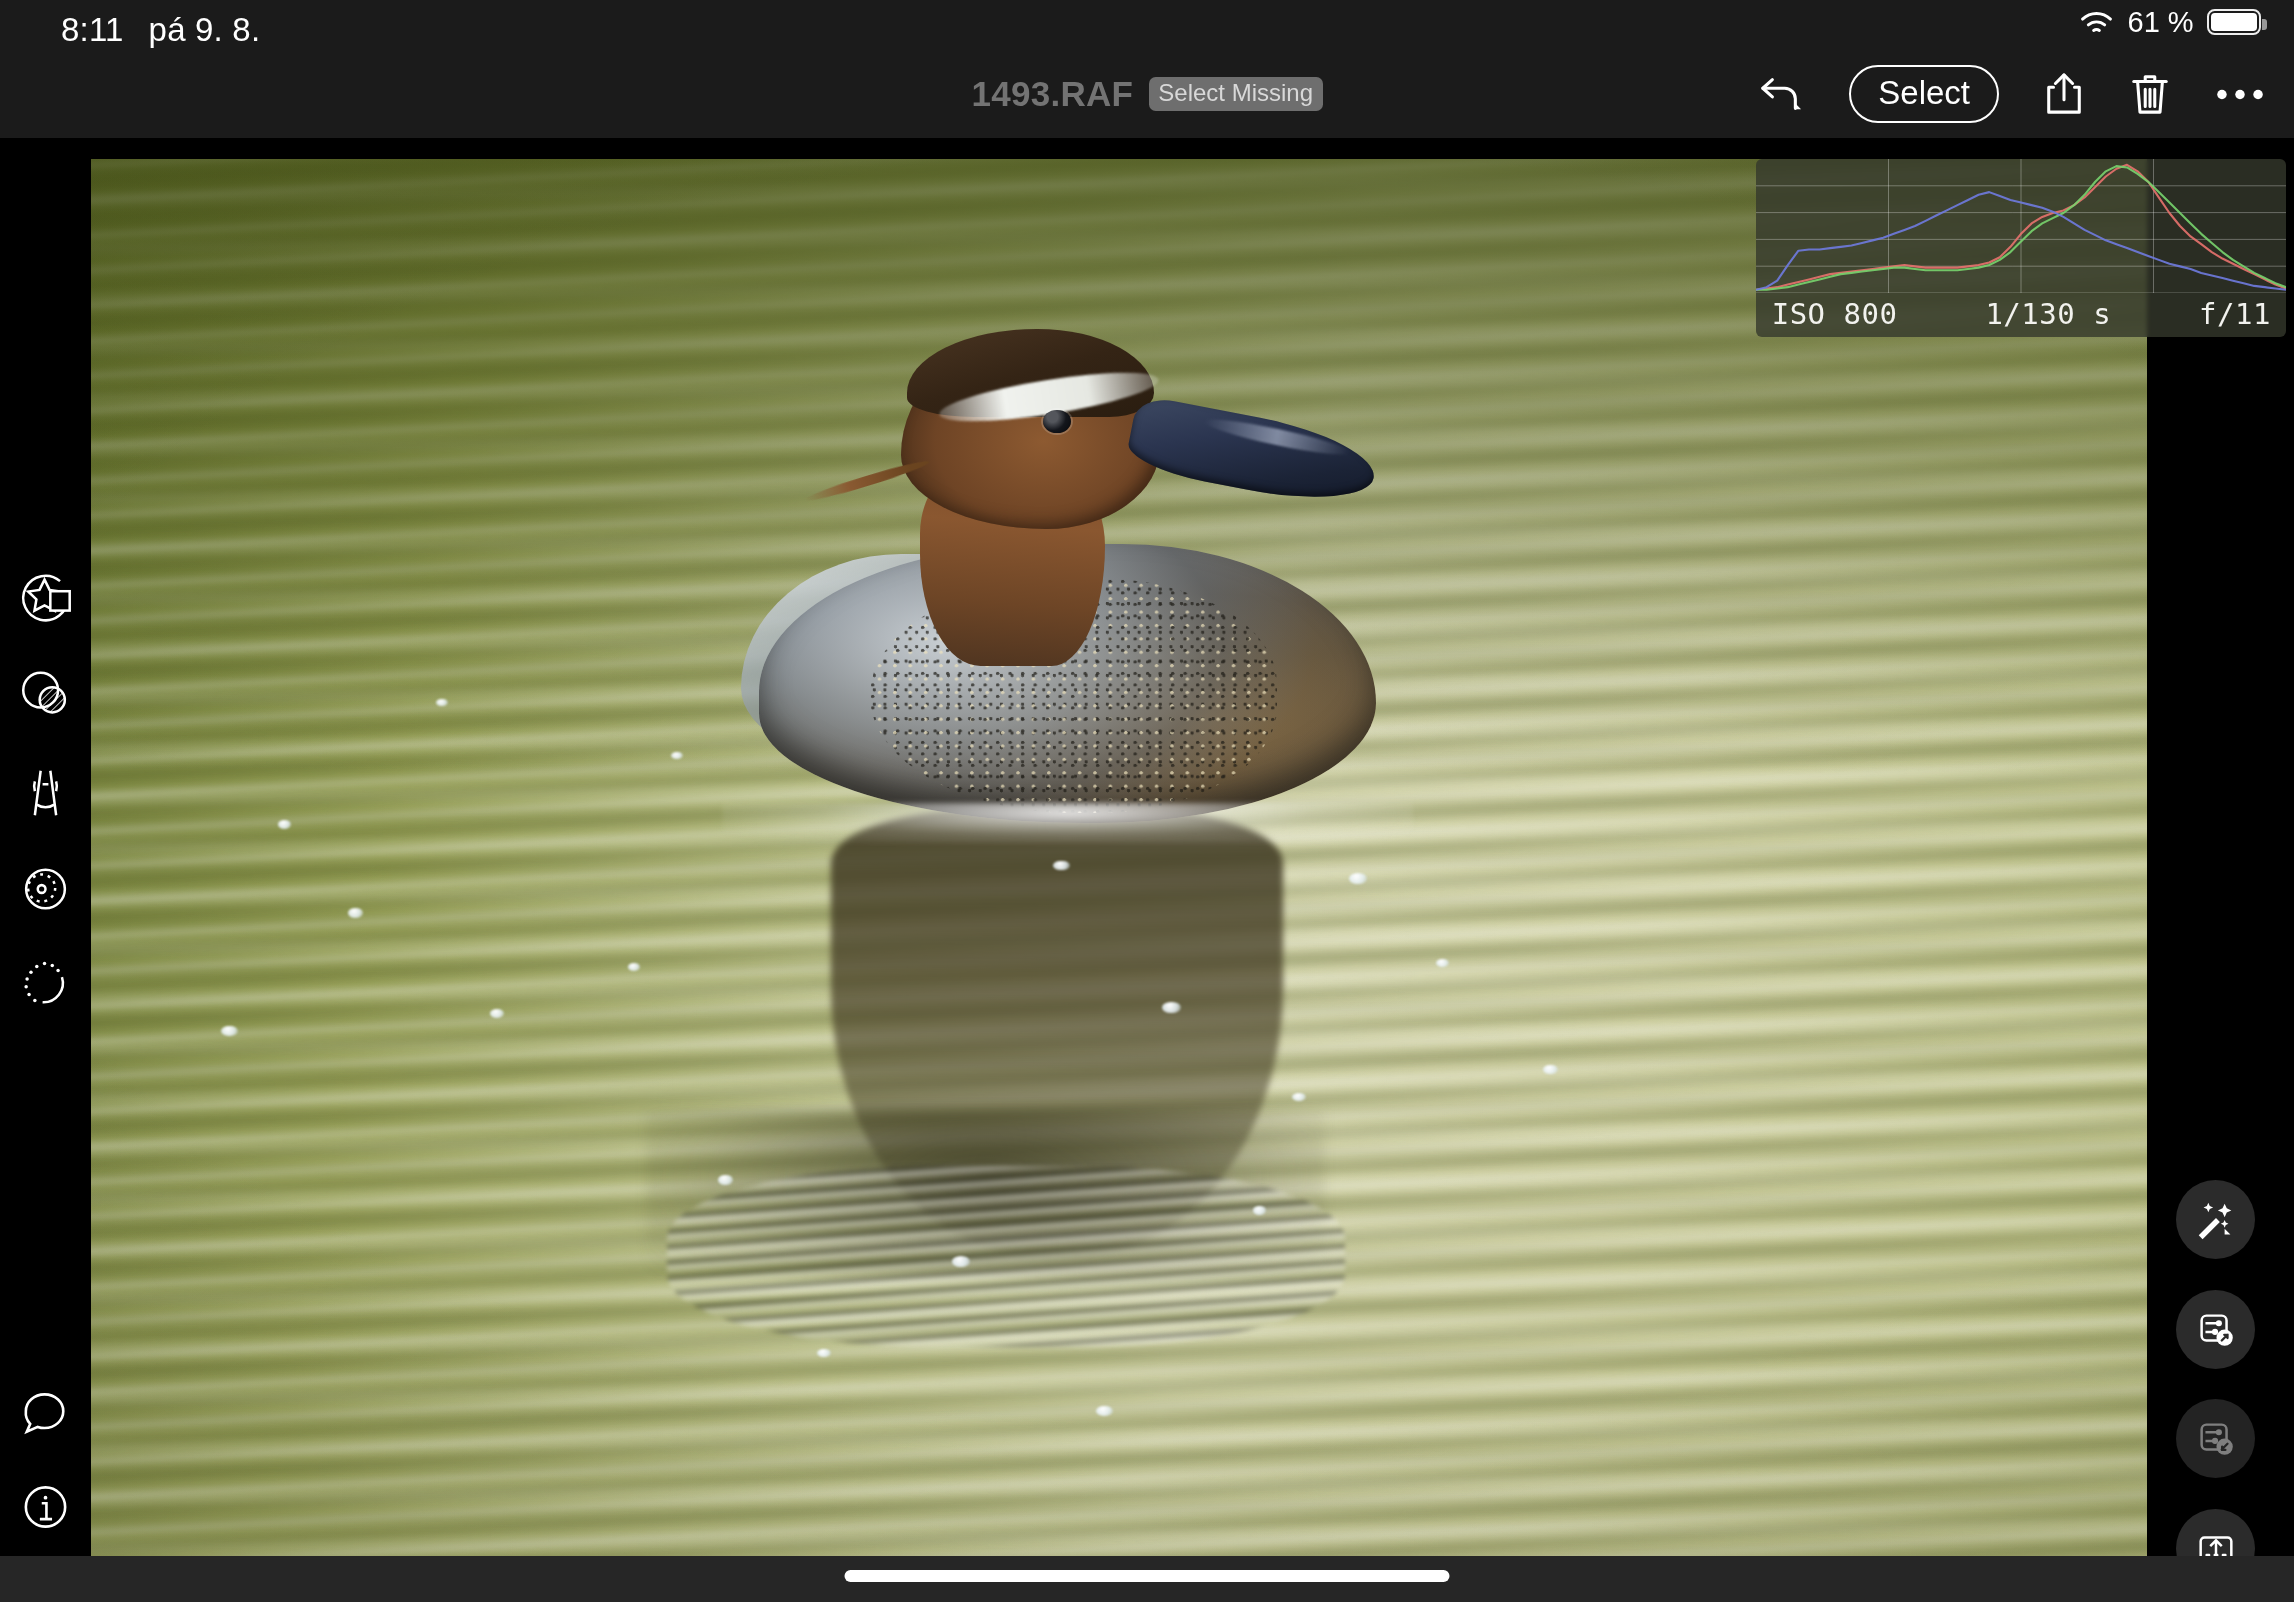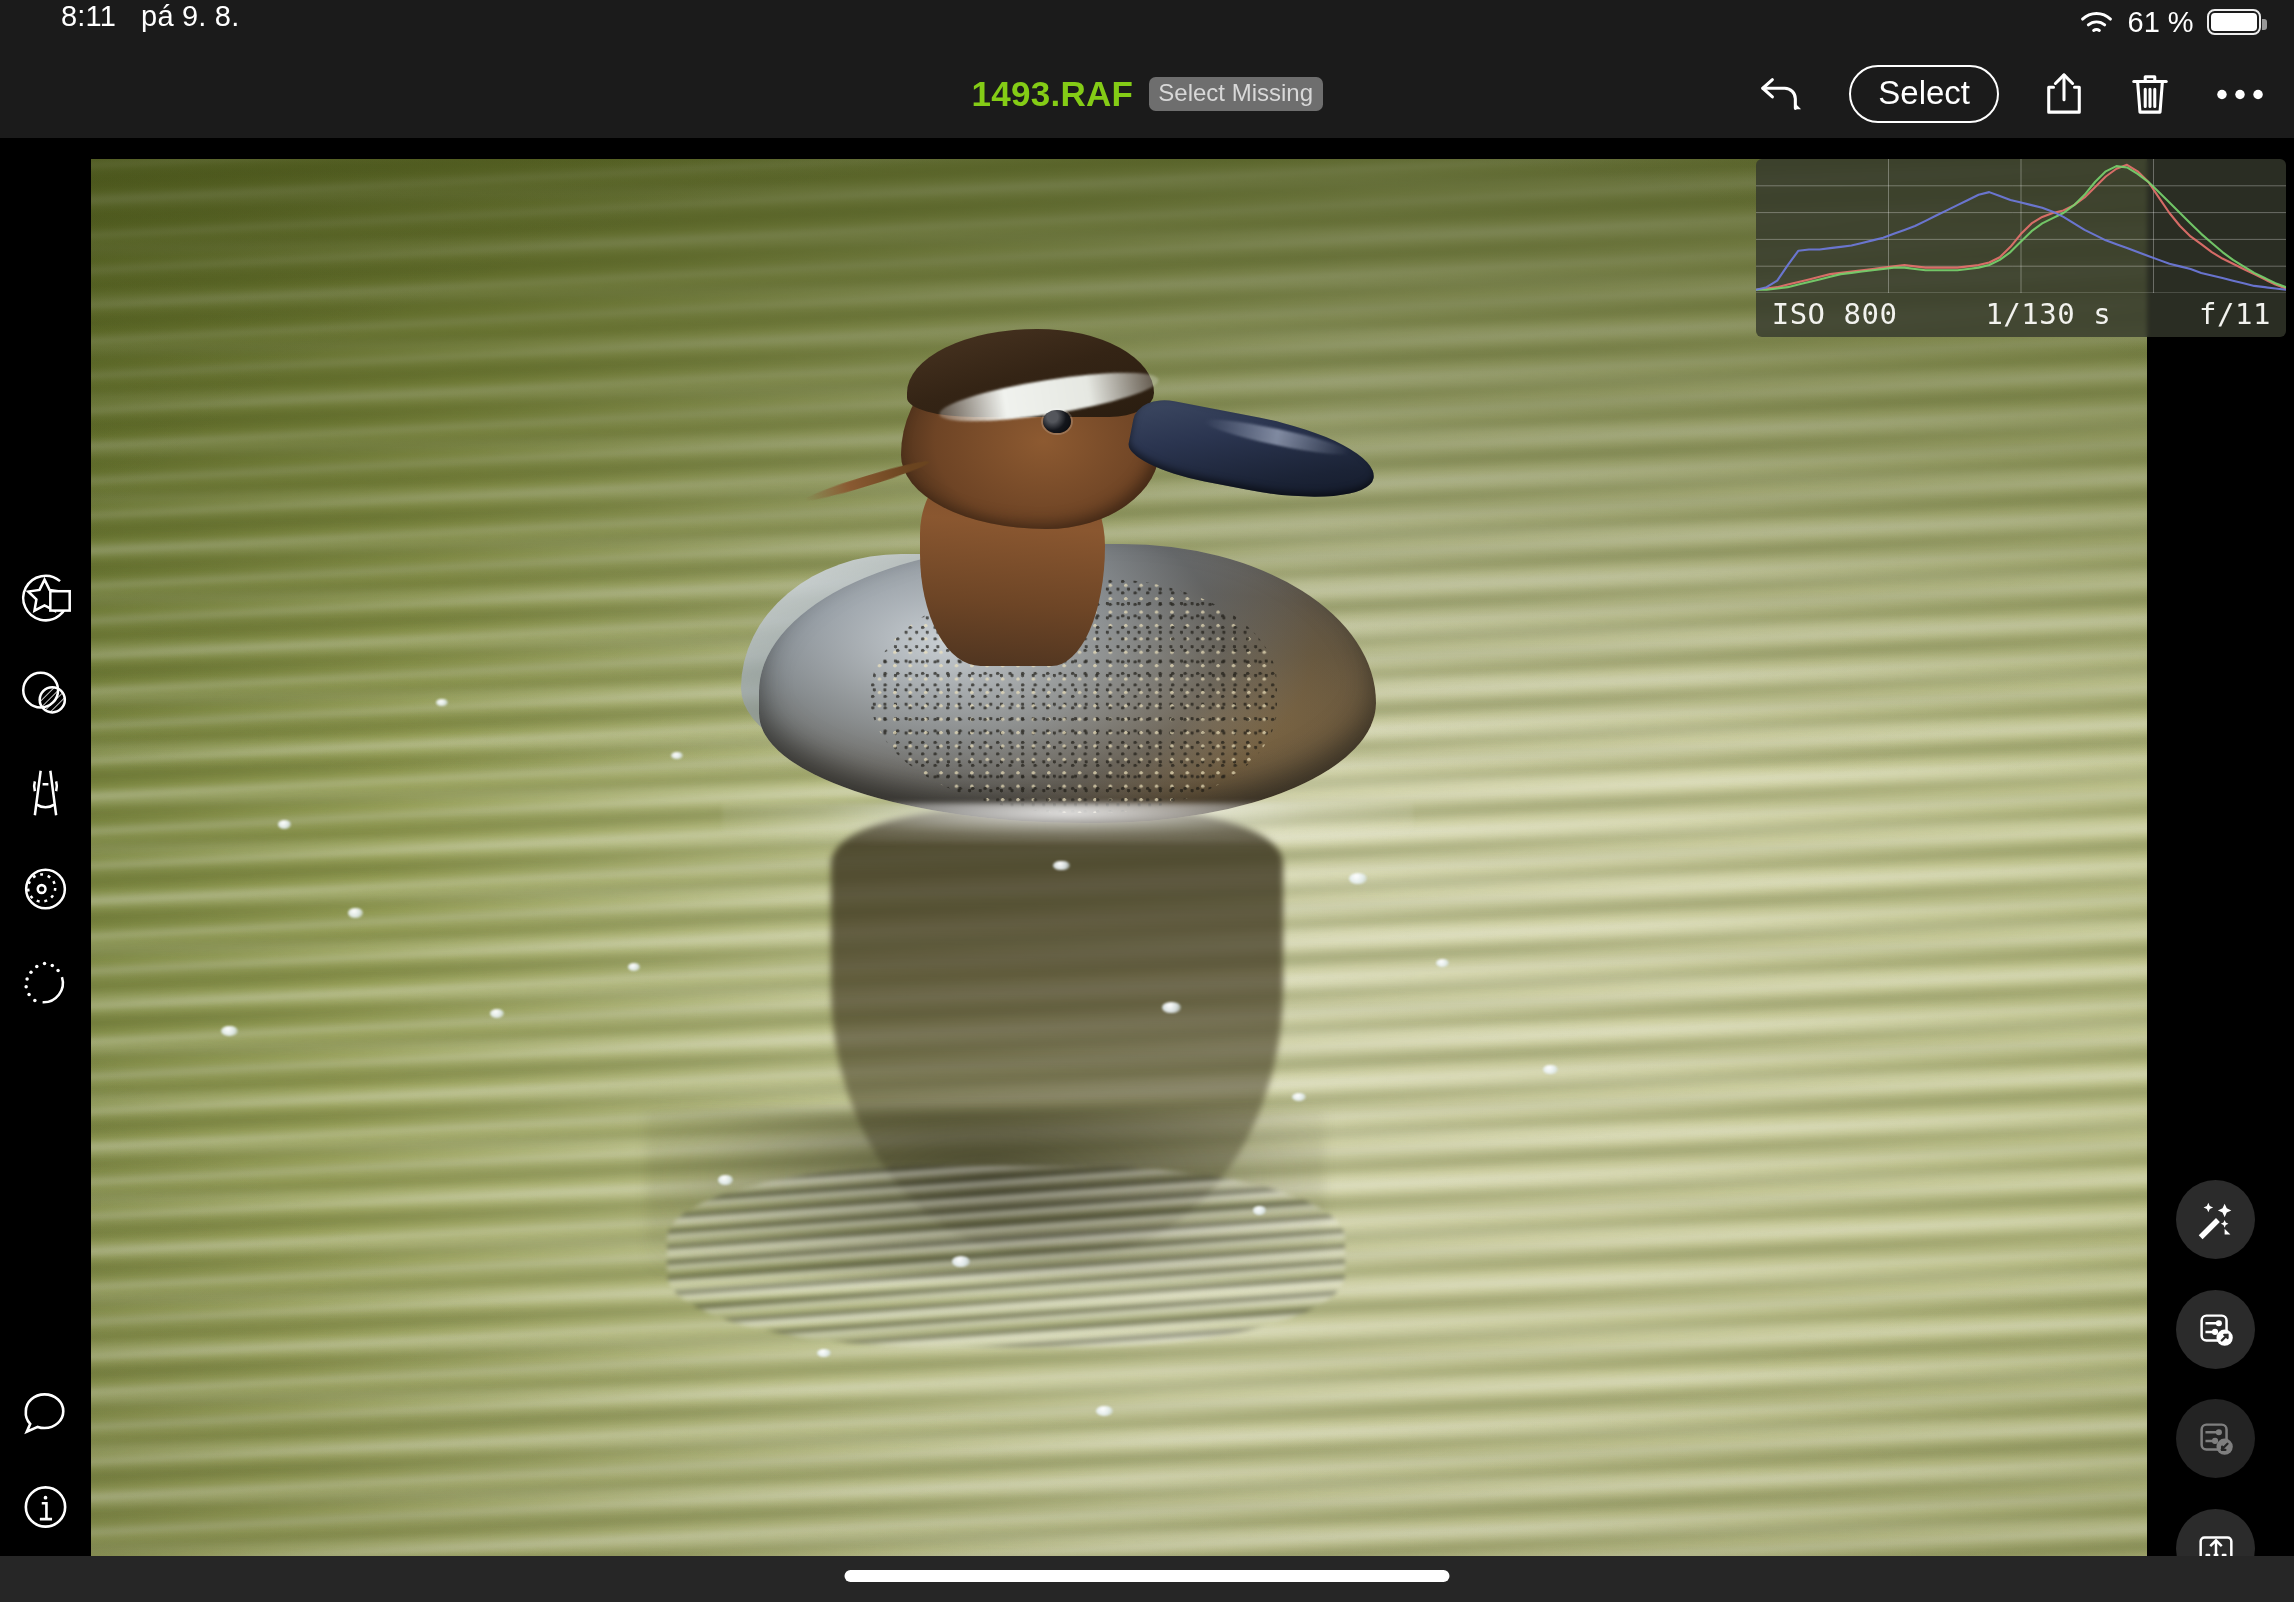--- a/index.html
+++ b/index.html
@@ -9,43 +9,43 @@
     font-family:"Liberation Sans", sans-serif;
     overflow:hidden;
   }
   #app { position:relative; width:2294px; height:1602px; background:#000; }
 
   
   .statusbar{
     position:absolute; left:0; top:0; width:2294px; height:50px;
     background:#1b1b1b; color:#fff; z-index:40;
   }
-  .sb-left{ position:absolute; left:61px; top:0; display:flex; align-items:center; gap:25px;
-            font-size:29px; letter-spacing:0.2px; }
+  .sb-left{ position:absolute; left:61px; top:11px; display:flex; align-items:center; gap:25px;
+            font-size:33px; letter-spacing:0.2px; }
   .sb-right{ position:absolute; right:33px; top:5.8px; display:flex; align-items:center; gap:13.4px; }
   .sb-batt-pct{ font-size:29px; }
   .wifi{ width:35px; height:27px; position:relative; }
   .battery{ position:relative; width:54px; height:26px; border:2.9px solid rgba(255,255,255,.92);
             border-radius:7.7px; }
   .battery::after{ content:""; position:absolute; right:-7.7px; top:7.7px; width:4.8px; height:10.6px;
             background:rgba(255,255,255,.55); border-radius:0 2.9px 2.9px 0; }
   .battery-fill{ position:absolute; left:1.9px; top:1.9px; bottom:1.9px; width:calc(100% - 3.8px);
             background:#fff; border-radius:3.8px; }
 
   
   .navbar{
     position:absolute; left:0; top:50px; width:2294px; height:88px;
     background:#1b1b1b; z-index:40;
   }
   .nav-left{ position:absolute; left:29px; top:0; height:88px; display:flex; align-items:center; gap:42px; }
   .nav-right{ position:absolute; right:29px; top:0; height:88px; display:flex; align-items:center; gap:44px; }
   .nav-center{ position:absolute; left:0; right:0; top:0; height:88px;
                display:flex; align-items:center; justify-content:center; gap:15.4px; }
   .back-btn{ display:flex; align-items:center; gap:11.5px; color:#fff; font-size:33px; cursor:pointer; }
-  .title{ color:#84cc16; font-size:35px; font-weight:bold; letter-spacing:0.3px; }
+  .title{ color:#737373; font-size:35px; font-weight:bold; letter-spacing:0.3px; }
   .badge{ background:#6e6e6e; color:#d8d8d8; font-size:24px; padding:3.8px 9.6px 5.8px; border-radius:6.7px;
           line-height:1.05; }
   .icon-btn{ display:flex; align-items:center; justify-content:center; cursor:pointer; }
   .select-pill{
     border:2.9px solid #fff; border-radius:960px; color:#fff; font-size:33px;
     padding:8.6px 27px 11.5px; line-height:1; cursor:pointer; white-space:nowrap;
   }
 
   
   .left-rail{

